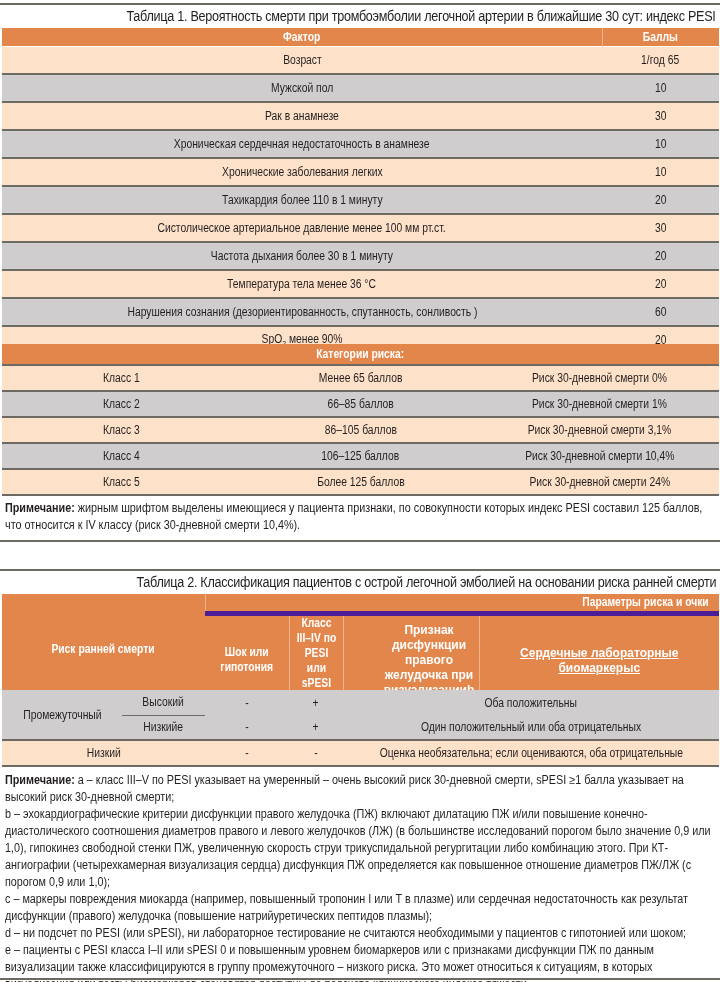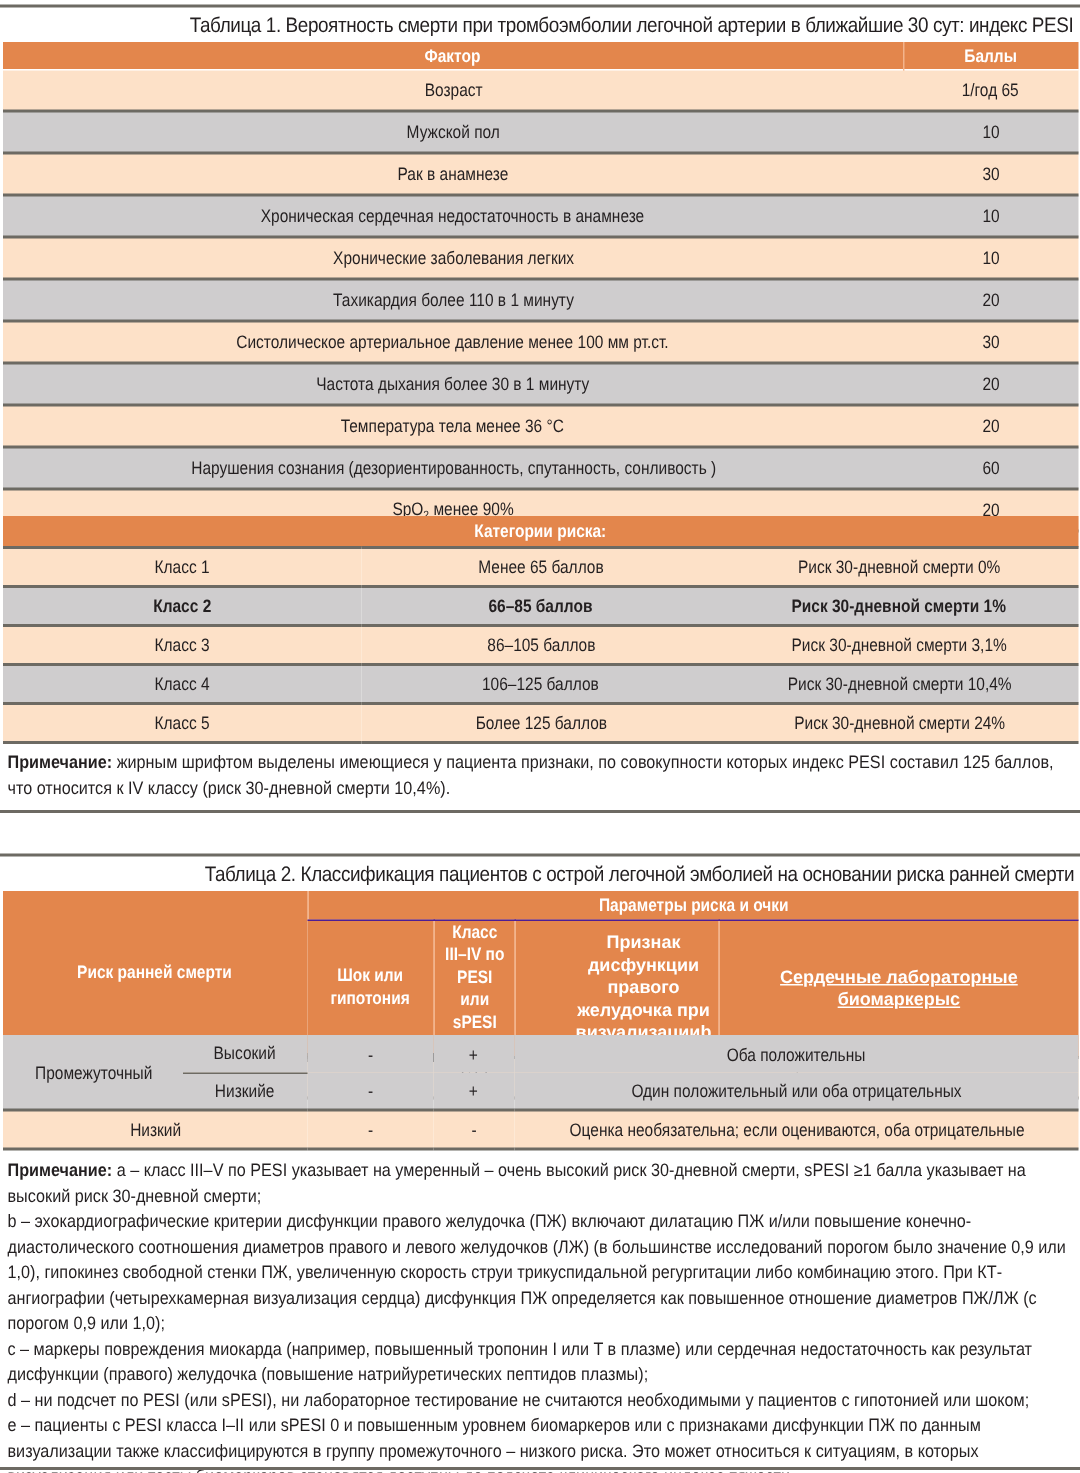--- a/index.html
+++ b/index.html
@@ -99,21 +99,21 @@
       <tr style="height:21px;">
     <th class="hdr" colspan="3" style="border-bottom:2px solid #6d6a63;"><span class="cond">Категории риска:</span></th>
   </tr>
   </tbody>
     <tbody id="t1-classes">
       <tr class="row peach" style="height: 26px;">
         <td><span class="cond">Класс 1</span></td>
         <td><span class="cond">Менее 65 баллов</span></td>
         <td><span class="cond">Риск 30-дневной смерти 0%</span></td>
       </tr>
-      <tr class="row gray" style="height: 26px; font-weight: bold;">
+      <tr class="row gray" style="height: 26px;">
         <td><span class="cond">Класс 2</span></td>
         <td><span class="cond">66–85 баллов</span></td>
         <td><span class="cond">Риск 30-дневной смерти 1%</span></td>
       </tr>
       <tr class="row peach" style="height: 26px; padding-left: 23px;">
         <td><span class="cond">Класс 3</span></td>
         <td><span class="cond">86–105 баллов</span></td>
         <td><span class="cond">Риск 30-дневной смерти 3,1%</span></td>
       </tr>
       <tr class="row gray" style="height: 26px;">
@@ -142,21 +142,21 @@
     <col style="width:120px">
       <col style="width:83px">
       <col style="width:84px">
       <col style="width:54px">
       <col style="width:136px">
       <col style="width:240px">
   </colgroup>
   <tbody>
       <tr style="height:19px;">
     <th class="hdr" colspan="2" rowspan="2" style="border-bottom:2px solid #6d6a63;"><span class="cond">Риск ранней смерти</span></th>
-    <th class="hdr" colspan="4" style="border-bottom:1px solid #4c1d95;"><span class="cond">Параметры риска и очки</span></th>
+    <th class="hdr" colspan="4" style="border-bottom:5px solid #4c1d95;text-align:right;"><span class="cond">Параметры риска и очки</span></th>
   </tr>
   <tr style="height:50px;">
     <th class="hdr" style="border-bottom:6px solid #000000;">
           <span class="cond" style="white-space:normal;display:block;">Шок или гипотония</span>
         </th>
     <th class="hdr" style="border-bottom:2px solid #6d6a63;">
           <span class="cond" style="white-space:normal;display:block;">Класс III–IV по PESI или sPESI ≥1a</span>
         </th>
     <th class="hdr" style="border-bottom:2px solid #6d6a63;">
           <span style="display:block;padding:0 4px;margin-left:36px;">Признак дисфункции правого желудочка при визуализацииb</span>

